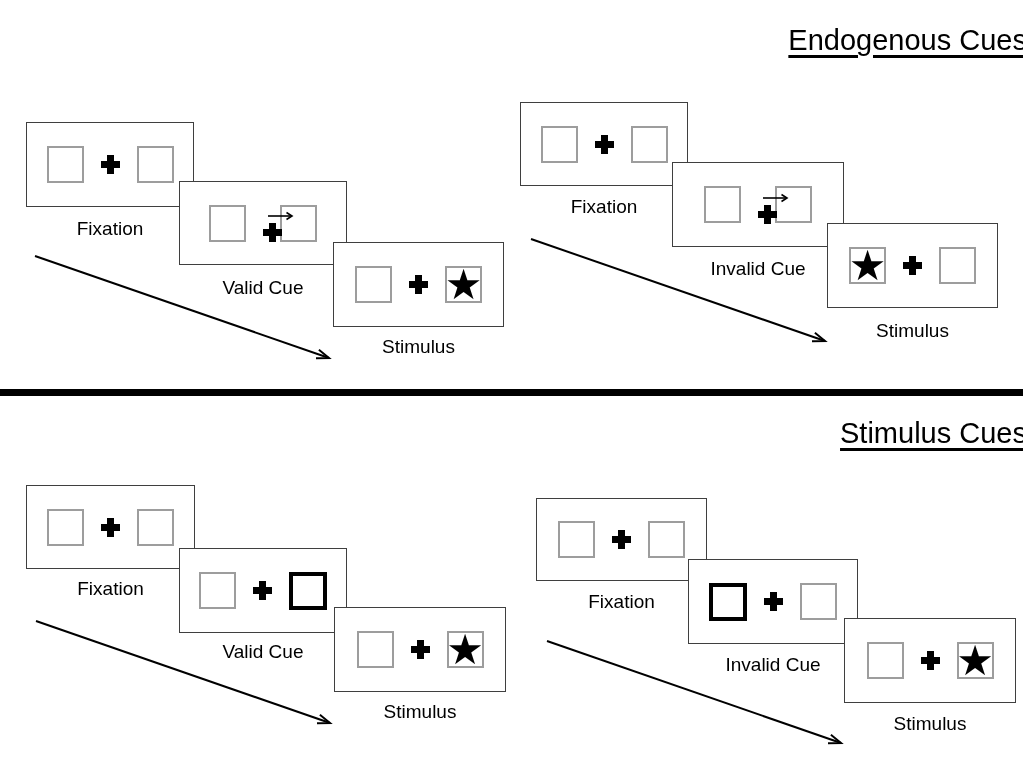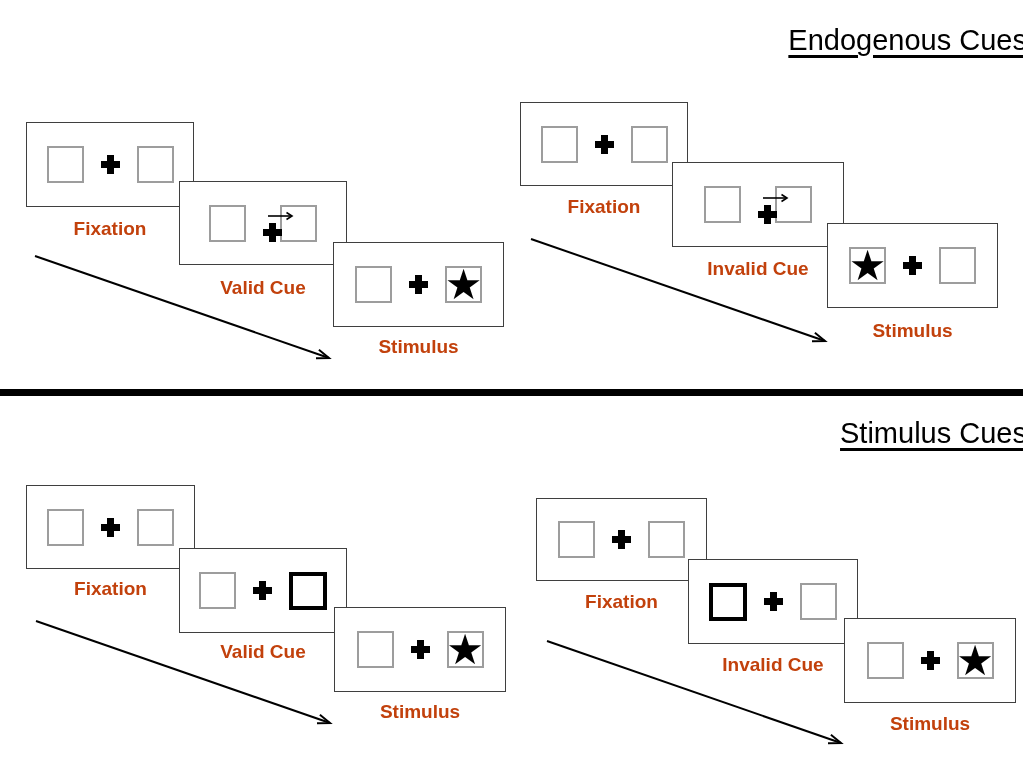--- a/index.html
+++ b/index.html
@@ -27,21 +27,21 @@
   .cross{position:relative;width:19px;height:19px;flex:0 0 auto;}
   .cross::before{content:"";position:absolute;left:0;top:6px;width:19px;height:7px;background:#000;}
   .cross::after{content:"";position:absolute;left:6px;top:0;width:7px;height:19px;background:#000;}
   .cue-col{position:relative;flex:0 0 auto;}
   .cue-arrow{position:absolute;left:4px;top:-14px;}
   .star{
     font-size:42px;line-height:31px;color:#000;display:block;
     font-family:"DejaVu Sans",sans-serif;
   }
   .flabel{
-    position:absolute;text-align:center;font-weight:bold;font-size:19px;color:#c2410c;
+    position:absolute;text-align:center;font-weight:normal;font-size:19px;color:#000000;
     white-space:nowrap;
   }
   .tarrow{position:absolute;overflow:visible;}
 </style>
 </head>
 <body>
 
 <div class="canvas">
 
   <div class="title" style="top:24px">Endogenous Cues</div>

